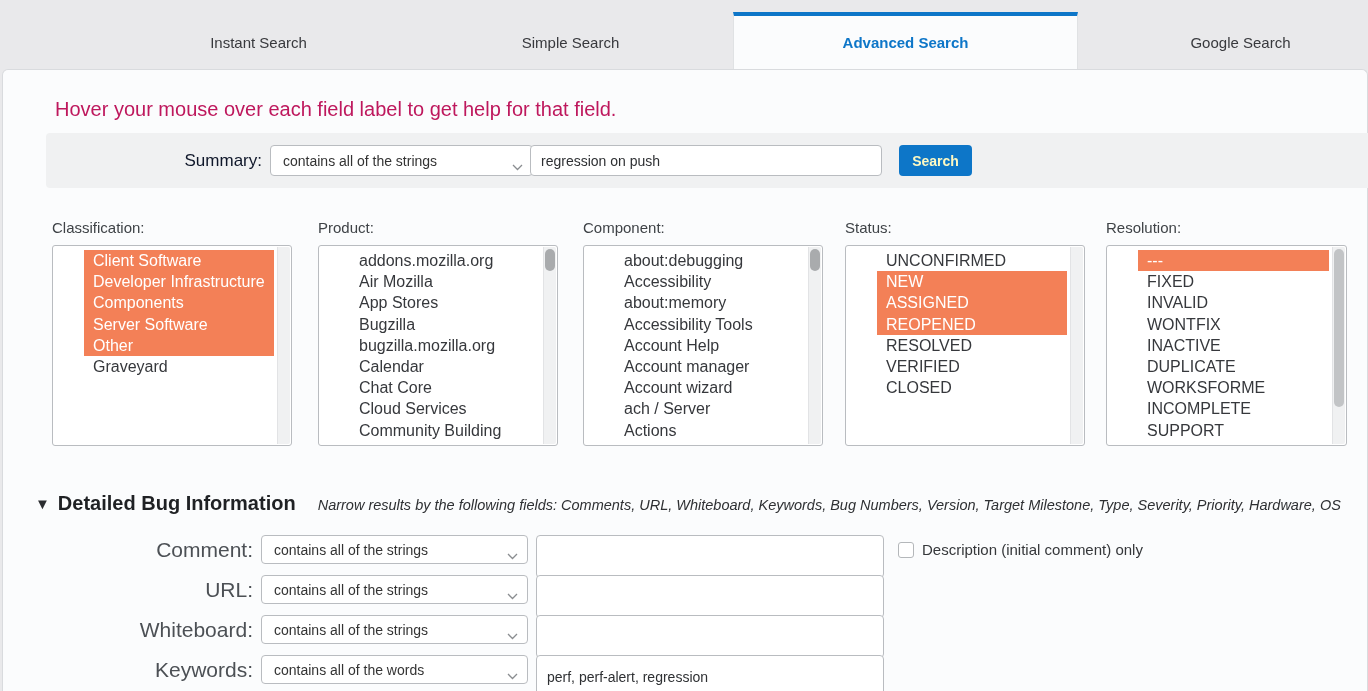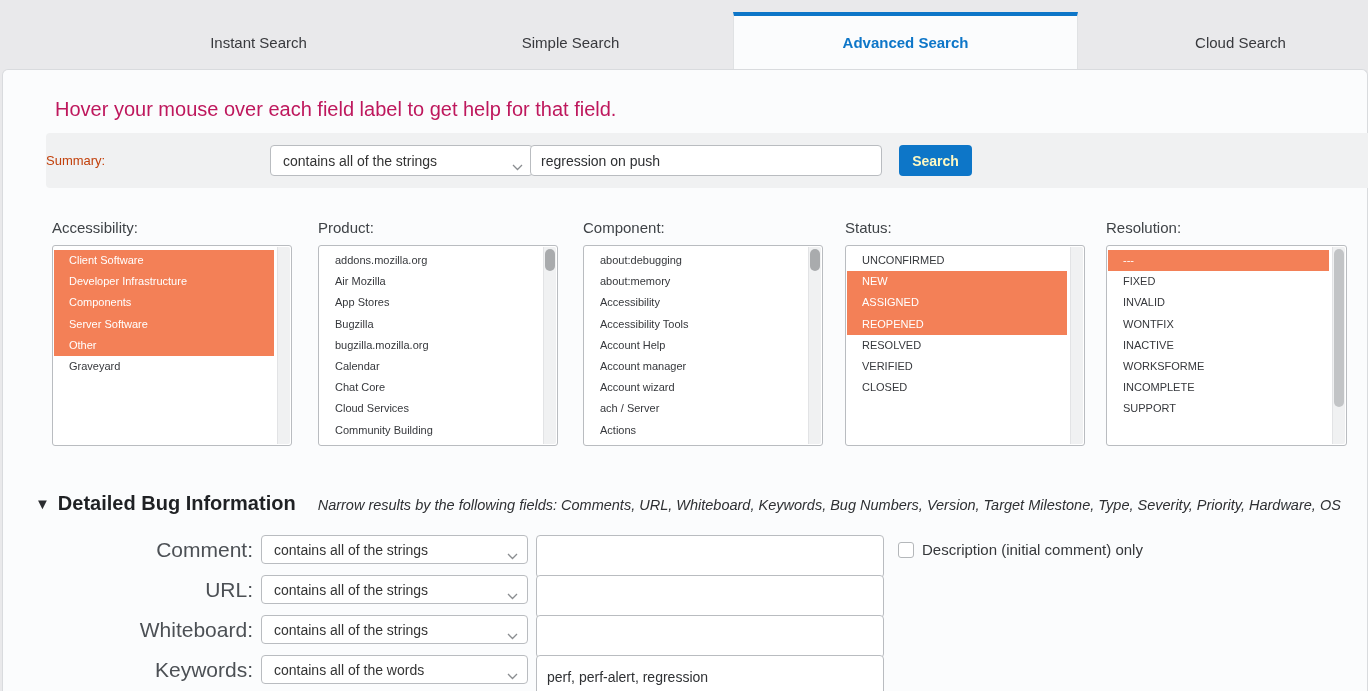--- a/index.html
+++ b/index.html
@@ -35,21 +35,21 @@
   }
   .help-text { position:absolute; left:35px; top:98px; font-size:20px; color:#be185d;margin-left:20px; }
 
   
   .summary-bar {
     position:absolute; left:46px; top:133px; right:0; height:55px;
     background:#f0f1f2; border-radius:4px 0 0 4px;
   }
   .summary-label {
     position:absolute; left:0; top:0; width:216px; height:55px;
-    line-height:55px; text-align:left; font-size:13px; color:#c2410c;
+    line-height:55px; text-align:right; font-size:17px; color:#0f172a;
   }
   .sel {
     position:absolute; background:#fff; border:1px solid #b9bcc0; border-radius:4px;
     display:flex; align-items:center; padding:0 26px 0 12px;
     font-size:14px; color:#333; cursor:pointer; white-space:nowrap;
   }
   .sel .chev { position:absolute; right:9px; top:50%; margin-top:-3px; display:block; }
   .summary-bar .sel { left:224px; top:12px; width:263px; height:31px; }
   .txt {
     position:absolute; background:#fff; border:1px solid #b9bcc0; border-radius:4px;
@@ -64,21 +64,21 @@
     font-family:"Liberation Sans","DejaVu Sans",sans-serif;
   }
 
   
   .field-label { position:absolute; top:219px; font-size:15px; color:#3f4347; }
   .listbox {
     position:absolute; top:245px; width:240px; height:201px;
     background:#fff; border:1px solid #b9bcc0; border-radius:3px;
   }
   .opts { position:absolute; left:1px; top:1px; bottom:1px; right:17px; overflow:hidden; padding-top:3px; }
-  .opt { height:21.2px; line-height:21.2px; padding-left:15px; font-size:11px; color:#36383c; white-space:nowrap; cursor:default; }
+  .opt { height:21.2px; line-height:21.2px; padding-left:9px; font-size:16px; color:#36383c; white-space:nowrap; cursor:default;margin-left:30px; }
   .opt.sel-opt { background:#f38057; color:#fff; }
   .sbar {
     position:absolute; right:1px; top:1px; bottom:1px; width:13px;
     background:#f0f1f2; border-left:1px solid #e2e3e5; border-radius:0 2px 2px 0;
   }
   .sbar .thumb { position:absolute; left:1px; right:1px; border-radius:6px; background:#a9abad; }
 
   
   .section-head { position:absolute; left:35px; top:492px; display:flex; align-items:baseline; }
   .tri { font-size:15px; color:#2b2d30; margin-right:8px; position:relative; top:-1px; cursor:pointer; }
@@ -105,21 +105,21 @@
     <div class="tab t1">
         <span>Simple Search</span>
       </div>
     <div class="tab t0">
         <span>Instant Search</span>
       </div>
     <div class="tab t2 active">
         <span>Advanced Search</span>
       </div>
     <div class="tab t3">
-        <span>Cloud Search</span>
+        <span>Google Search</span>
       </div>
   </div>
 
   <div class="panel"></div>
 
   <div class="help-text">Hover your mouse over each field label to get help for that field.</div>
 
   <div class="summary-bar">
     <div class="summary-label">Summary:</div>
     <div class="sel">
@@ -127,21 +127,21 @@
       <span class="chev">
         <svg width="11" height="7" viewBox="0 0 11 7">
             <path d="M1 1l4.5 4.5L10 1" stroke="#8a8d90" stroke-width="1.3" fill="none"></path>
           </svg>
       </span>
     </div>
     <input class="txt" type="text" value="regression on push" style="">
     <button class="search-btn">Search</button>
   </div>
 
-  <div class="field-label" style="left:52px">Accessibility:</div>
+  <div class="field-label" style="left:52px">Classification:</div>
   <div class="field-label" style="left:318px">Product:</div>
   <div class="field-label" style="left:583px">Component:</div>
   <div class="field-label" style="left:845px">Status:</div>
   <div class="field-label" style="left:1106px">Resolution:</div>
 
   <div class="listbox" style="left:52px">
     <div class="opts">
         <div class="opt sel-opt">Client Software</div>
         <div class="opt sel-opt">Developer Infrastructure</div>
         <div class="opt sel-opt">Components</div>
@@ -163,22 +163,22 @@
         <div class="opt">Cloud Services</div>
         <div class="opt">Community Building</div>
       </div>
     <div class="sbar">
         <div class="thumb" style="top:2px;height:22px"></div>
       </div>
   </div>
   <div class="listbox" style="left:583px">
     <div class="opts">
         <div class="opt">about:debugging</div>
+        <div class="opt">Accessibility</div>
         <div class="opt">about:memory</div>
-        <div class="opt">Accessibility</div>
         <div class="opt">Accessibility Tools</div>
         <div class="opt">Account Help</div>
         <div class="opt">Account manager</div>
         <div class="opt">Account wizard</div>
         <div class="opt">ach / Server</div>
         <div class="opt">Actions</div>
       </div>
     <div class="sbar">
         <div class="thumb" style="top:2px;height:22px"></div>
       </div>
@@ -195,20 +195,21 @@
       </div>
     <div class="sbar"></div>
   </div>
   <div class="listbox" style="left:1106px;width:241px">
     <div class="opts">
         <div class="opt sel-opt">---</div>
         <div class="opt">FIXED</div>
         <div class="opt">INVALID</div>
         <div class="opt">WONTFIX</div>
         <div class="opt">INACTIVE</div>
+        <div class="opt">DUPLICATE</div>
         <div class="opt">WORKSFORME</div>
         <div class="opt">INCOMPLETE</div>
         <div class="opt">SUPPORT</div>
       </div>
     <div class="sbar">
         <div class="thumb" style="top:2px;height:158px;background:#c2c4c6"></div>
       </div>
   </div>
 
   <div class="section-head">

